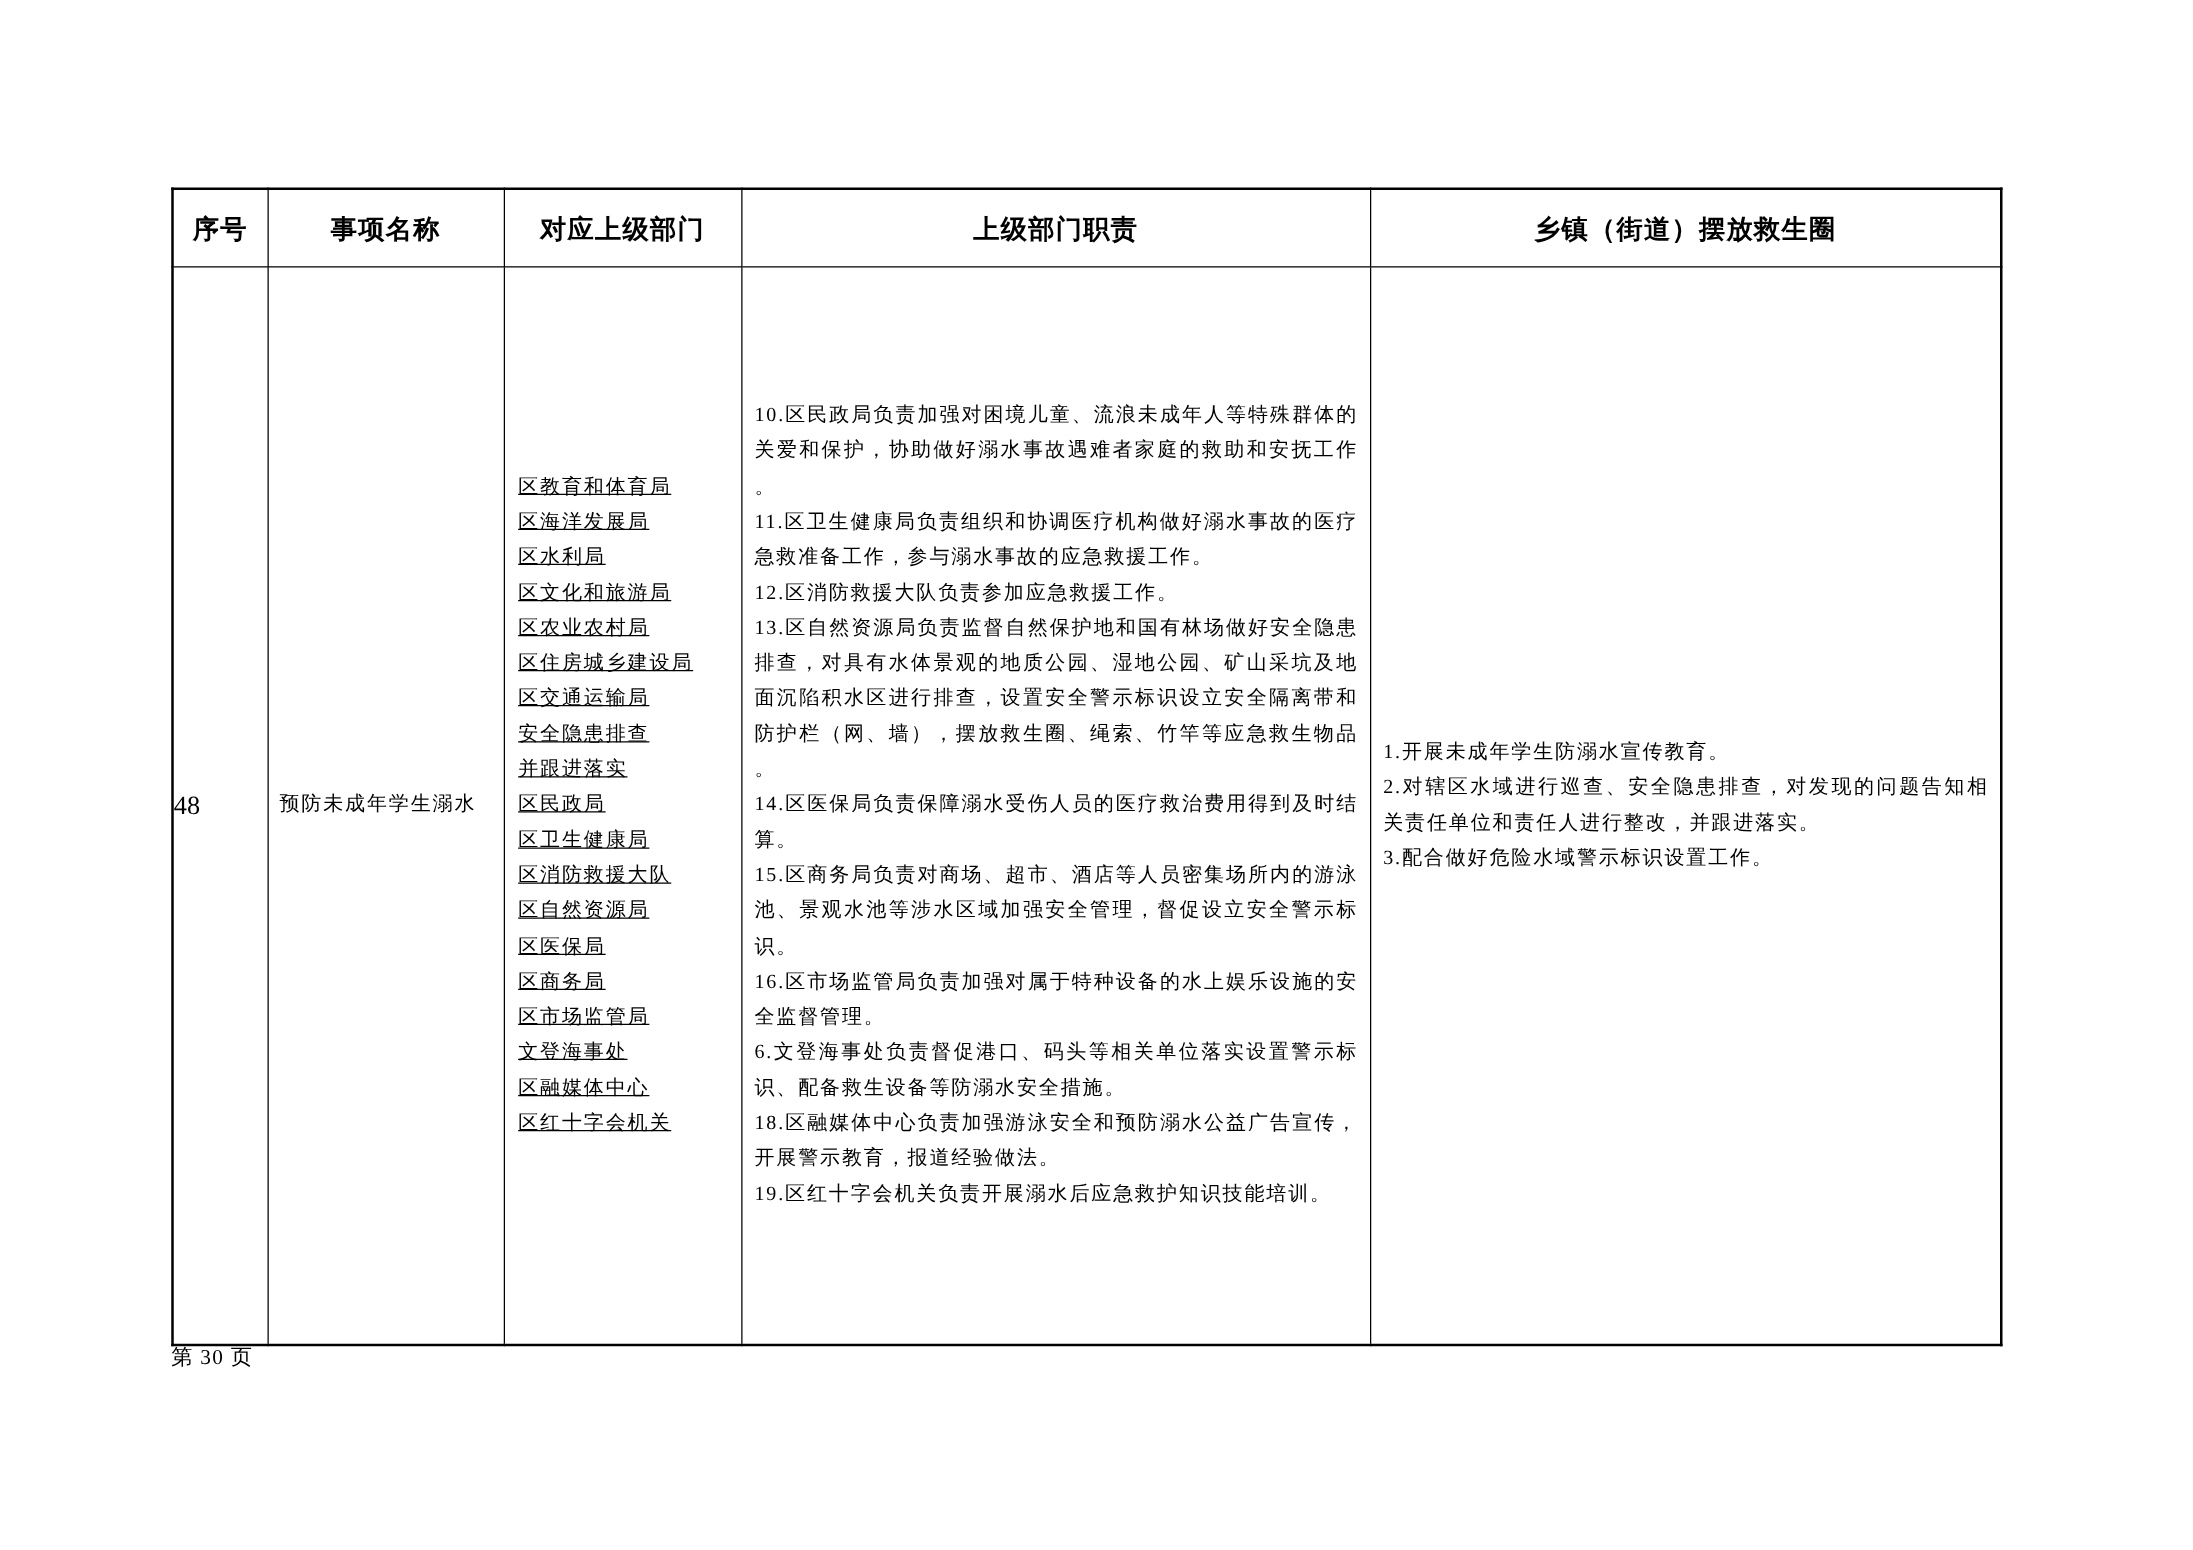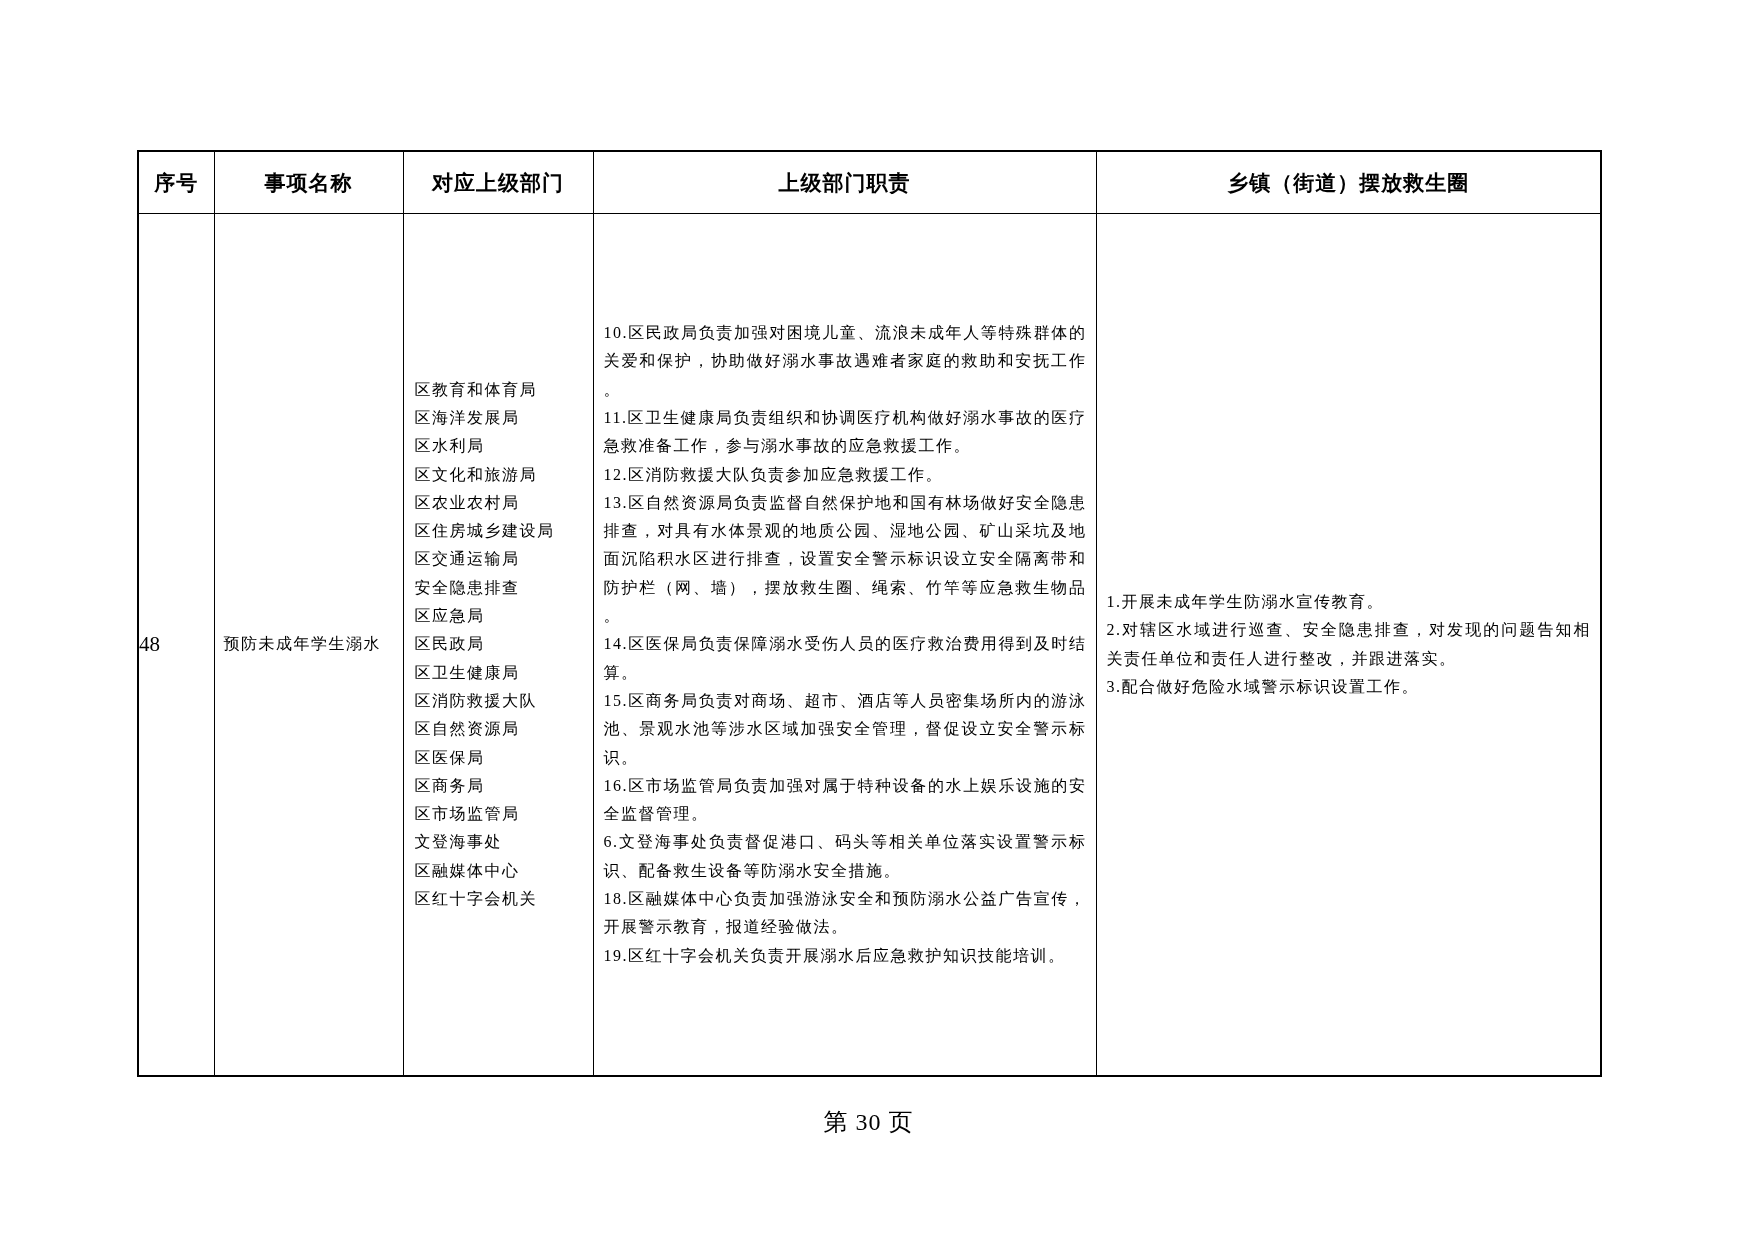--- a/index.html
+++ b/index.html
@@ -12,30 +12,30 @@
     position:absolute;left:137px;top:150px;width:1463px;height:927px;
     border-collapse:collapse;table-layout:fixed;border:2px solid #000;
   }
   th,td{border:1px solid #000;vertical-align:middle;padding:0;}
   th{
     font-weight:bold;font-size:21px;text-align:center;height:61px;letter-spacing:1px;
   }
   td{font-size:16px;letter-spacing:1.5px;line-height:28.3px;}
   .c-index{font-size:21px;letter-spacing:0;}
   .c-name{padding:0 9px;}
-  .c-depts{padding:0 11px;}
+  .c-depts{padding:0 11px;text-decoration:underline;}
   .c-duty{
     padding:0 9px 0 10px;
     text-align:justify;text-justify:inter-character;
     word-break:break-all;line-break:anywhere;
   }
   .c-name div{word-break:break-all;line-break:anywhere;}
   .footer{
-    position:absolute;left:137px;top:1106px;width:1463px;
-    text-align:center;font-size:24px;letter-spacing:1px;
+    position:absolute;left:137px;top:1074px;width:1463px;
+    text-align:left;font-size:17px;letter-spacing:1px;
   }
 </style>
 </head>
 <body>
 
 <div class="page">
   <table class="grid">
     <colgroup>
       <col style="width:76px">
       <col style="width:189px">
@@ -60,21 +60,21 @@
         </td>
         <td class="c-depts">
             <div>区教育和体育局</div>
             <div>区海洋发展局</div>
             <div>区水利局</div>
             <div>区文化和旅游局</div>
             <div>区农业农村局</div>
             <div>区住房城乡建设局</div>
             <div>区交通运输局</div>
             <div>安全隐患排查</div>
-            <div>区应急局</div>
+            <div>并跟进落实</div>
             <div>区民政局</div>
             <div>区卫生健康局</div>
             <div>区消防救援大队</div>
             <div>区自然资源局</div>
             <div>区医保局</div>
             <div>区商务局</div>
             <div>区市场监管局</div>
             <div>文登海事处</div>
             <div>区融媒体中心</div>
             <div>区红十字会机关</div>

